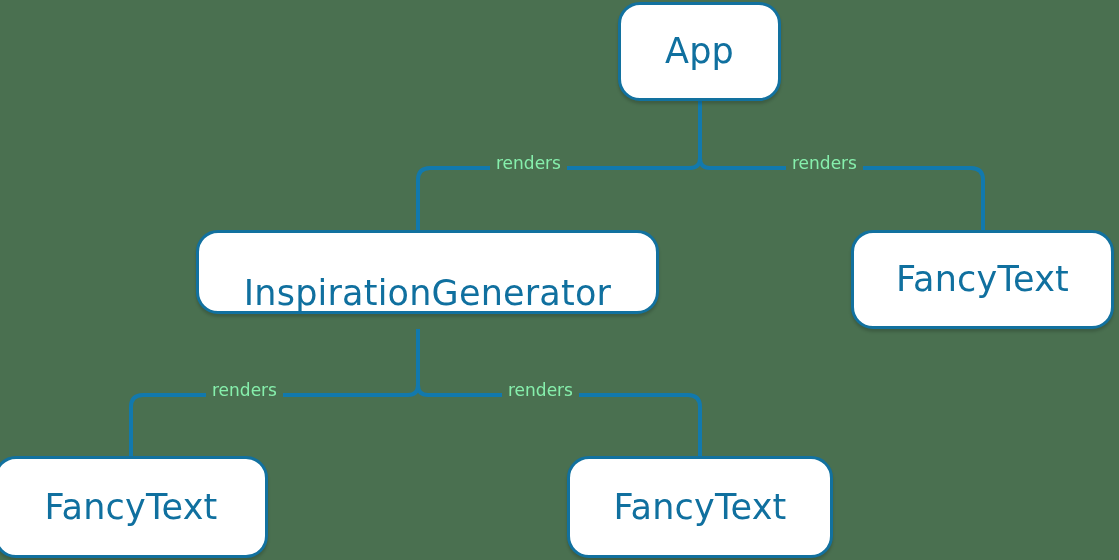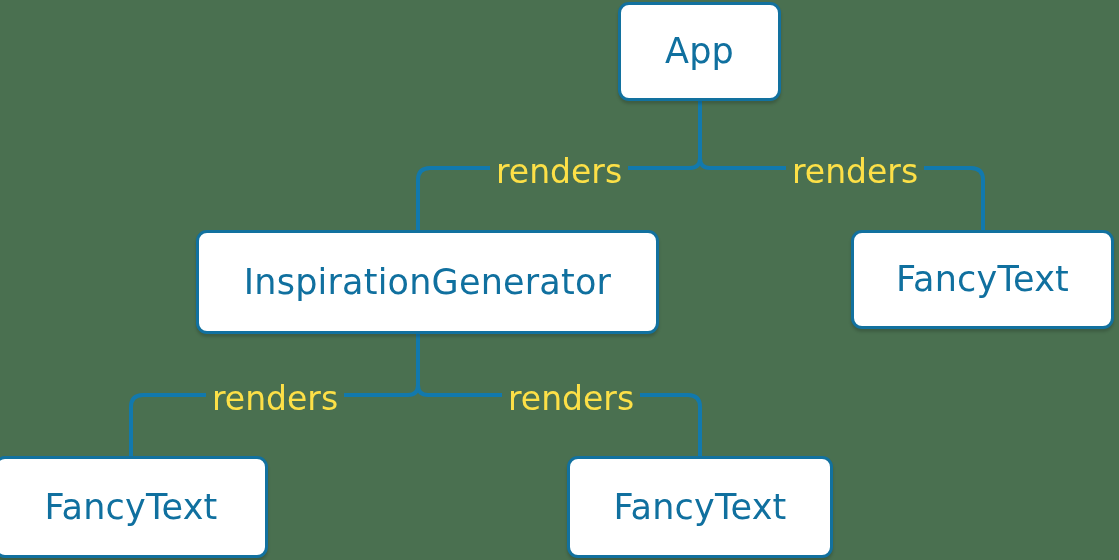--- a/index.html
+++ b/index.html
@@ -25,44 +25,44 @@
     left: 0;
     top: 0;
     width: 1119px;
     height: 560px;
   }
   .node {
     position: absolute;
     box-sizing: border-box;
     background: #ffffff;
     border: 3px solid #12719f;
-    border-radius: 11px;
+    border-radius: 22px;
     display: flex;
     align-items: center;
     justify-content: center;
     box-shadow: 0 3px 3px rgba(0,0,0,0.17);
     z-index: 5;
   }
   .node-label {
     color: #10709f;
     font-size: 35px;
     line-height: 1;
     letter-spacing: 0.2px;
     white-space: nowrap;
   }
   .node-app       { left: 618px; top: 2px;   width: 163px; height: 99px; }
-  .node-inspgen   { left: 196px; top: 230px; width: 463px; height: 104px; }
+  .node-inspgen   { left: 196px; top: 230px; width: 463px; height: 84px; align-items: flex-end; }
   .node-fancy-rt  { left: 851px; top: 230px; width: 263px; height: 99px; }
   .node-fancy-bl  { left: -6px;  top: 456px; width: 274px; height: 102px; }
   .node-copyright { left: 567px; top: 456px; width: 266px; height: 102px; }
 
   .edge-label {
     position: absolute;
-    color: #fde047;
-    font-size: 33px;
+    color: #86efac;
+    font-size: 17px;
     line-height: 1;
     white-space: nowrap;
     z-index: 6;
     background: #4a7050;
     padding: 0 6px;
   }
   .lbl-top-left   { left: 490px; top: 155px; }
   .lbl-top-right  { left: 786px; top: 155px; }
   .lbl-bot-left   { left: 206px; top: 382px; }
   .lbl-bot-right  { left: 502px; top: 382px; }

